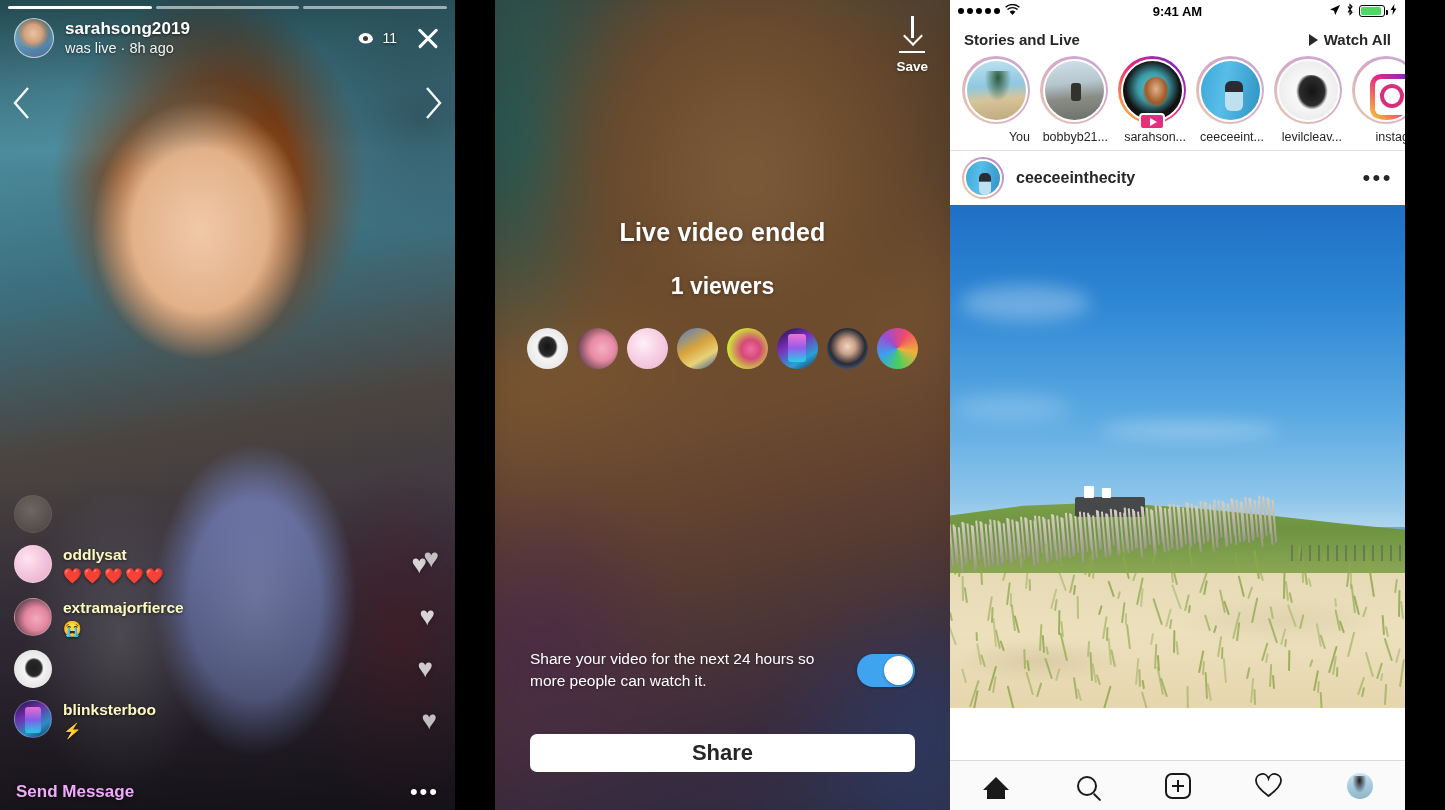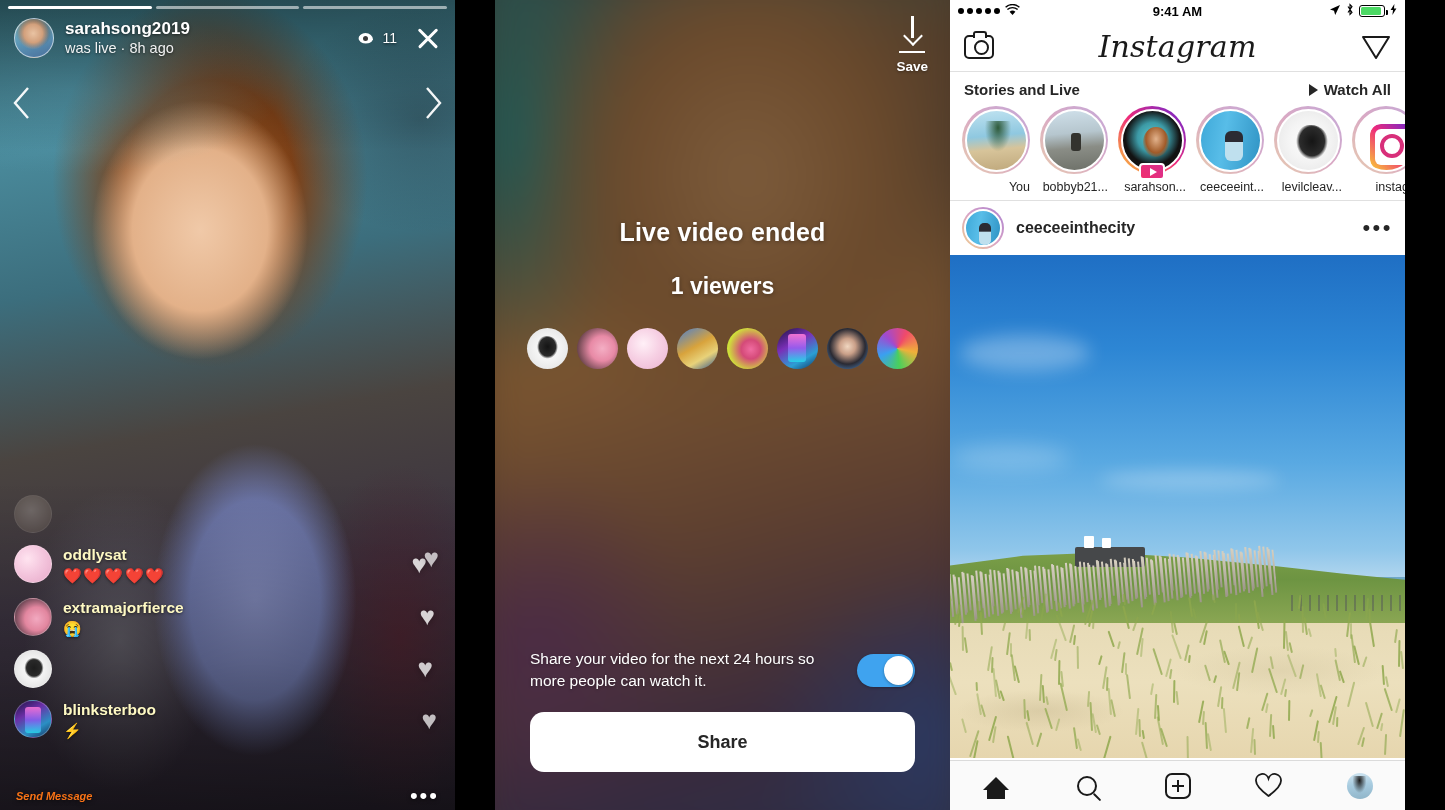--- a/index.html
+++ b/index.html
@@ -122,22 +122,22 @@
   .fh1 { right: 12px; bottom: 160px; opacity:.92; }
   .fh1b{ right: 0px;  bottom: 166px; opacity:.80; }
   .fh2 { right: 4px;  bottom: 108px; opacity:.92; }
   .fh3 { right: 6px;  bottom: 56px;  opacity:.88; }
   .fh4 { right: 2px;  bottom: 4px;   opacity:.82; }
 
   .send-row {
     position: absolute; left: 0; right: 0; bottom: 8px; z-index: 7;
     display: flex; align-items: center; padding: 0 16px;
   }
-  .send-msg { color: #f97316; font-size: 11px; font-weight: bold;
-    text-shadow: 0 1px 4px rgba(0,0,0,.6); cursor: pointer; font-style: italic; }
+  .send-msg { color: #f0abfc; font-size: 17px; font-weight: bold;
+    text-shadow: 0 1px 4px rgba(0,0,0,.6); cursor: pointer; }
   .dots-live { margin-left: auto; color: #fff; font-size: 22px; letter-spacing: 2px;
     line-height: 10px; text-shadow: 0 1px 4px rgba(0,0,0,.6); cursor: pointer; }
 
   
   .gutter { width: 40px; height: 810px; background: #000; flex: 0 0 auto; }
 
   
   .panel-end {
     position: relative; width: 455px; height: 810px; overflow: hidden; background:#3a2a20;
   }
@@ -196,23 +196,23 @@
   .toggle {
     width: 58px; height: 33px; border-radius: 17px; background: #3fa3ef; position: relative;
     flex: 0 0 auto; cursor: pointer; box-shadow: 0 1px 3px rgba(0,0,0,.25);
   }
   .toggle .knob {
     position: absolute; top: 2px; right: 2px; width: 29px; height: 29px;
     border-radius: 50%; background: #fff; box-shadow: 0 1px 3px rgba(0,0,0,.3);
   }
   .share-btn {
     position: absolute; left: 35px; right: 35px; bottom: 38px; z-index: 5;
-    height: 60px; background: #fff; border-radius: 14px;
+    height: 38px; background: #fff; border-radius: 7px;
     display: flex; align-items: center; justify-content: center;
-    color: #262626; font-size: 18px; font-weight: bold; cursor: pointer;
+    color: #262626; font-size: 22px; font-weight: bold; cursor: pointer;
   }
 
   
   .panel-feed {
     position: relative; width: 455px; height: 810px; background: #fff; overflow: hidden;
     flex: 0 0 auto;
   }
   .statusbar {
     height: 22px; display: flex; align-items: center; padding: 0 8px; font-size: 12.5px;
     color: #000; font-weight: bold; background:#fff;
@@ -521,29 +521,20 @@
             <i></i>
           </span>
         <span>
           <svg width="7" height="11" viewBox="0 0 7 11">
               <path d="M4.4 0 L0.6 6 L3 6 L2.4 11 L6.4 4.6 L4 4.6 Z" fill="#000"></path>
             </svg>
         </span>
       </div>
     </div>
 
-    <div class="ig-topbar">
-      <div class="camera-ico"></div>
-      <div class="ig-logo">Instagram</div>
-      <div class="send-ico">
-        <svg width="30" height="28" viewBox="0 0 30 28">
-            <path d="M2 4 L28 4 L15 25 Z" fill="none" stroke="#1a1a1a" stroke-width="2" stroke-linejoin="round"></path>
-          </svg>
-      </div>
-    </div>
 
     <div class="stories-head">
       <div class="stories-title">Stories and Live</div>
       <div class="watch-all">
         <span class="play-tri"></span>
         <span>Watch All</span>
       </div>
     </div>
 
     <div class="stories-row">

